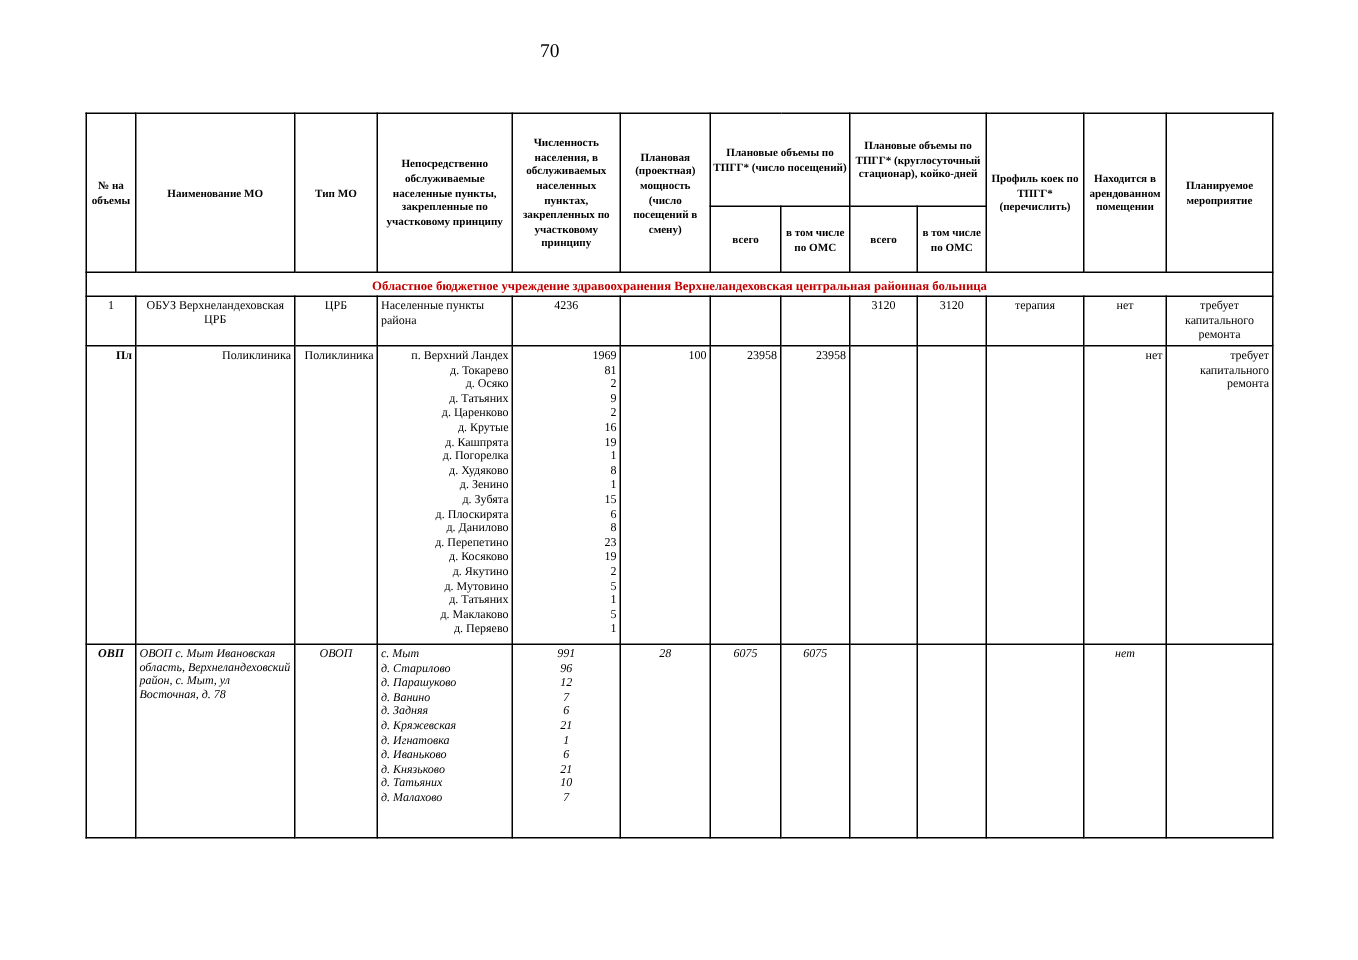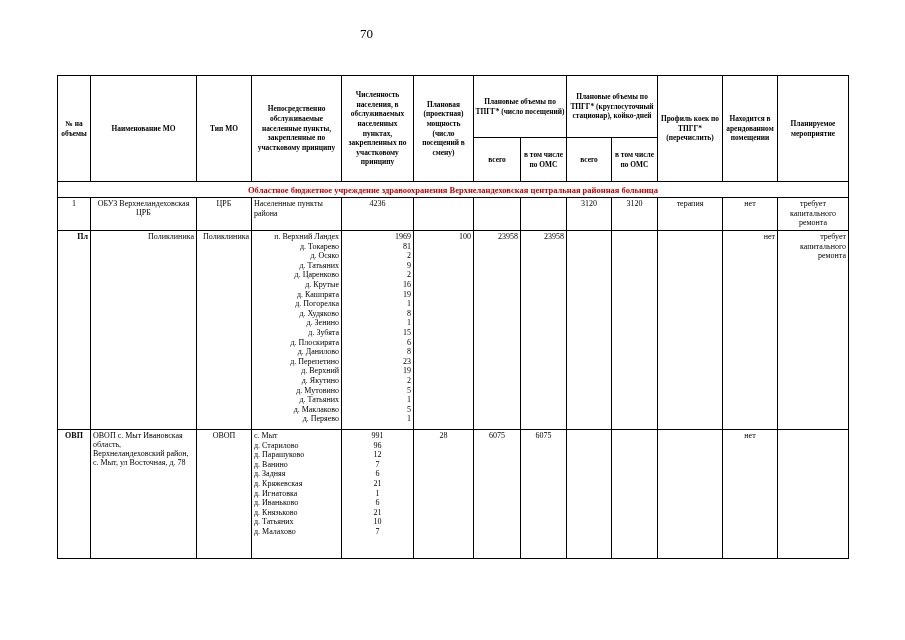--- a/index.html
+++ b/index.html
@@ -33,21 +33,21 @@
     font-weight:bold;text-align:center;font-size:8.5px;
     padding:1px 2px;vertical-align:middle;height:13px;
   }
   .cell-center{text-align:center;}
   .cell-left{text-align:left;padding-left:4px;}
   .bold{font-weight:bold;}
   .line{line-height:9.6px;white-space:nowrap;}
   .wrapped{line-height:9.6px;}
   tr.r0 td{height:30px;}
   tr.r1 td{height:196px;text-align:right;}
-  tr.r2 td{height:126px;}
+  tr.r2 td{height:126px;font-style:italic;}
 </style>
 </head>
 <body>
 
 <div class="page-number">70</div>
 
 <table class="mo-table">
   <colgroup>
     <col style="width:33px">
       <col style="width:106px">
@@ -119,21 +119,21 @@
           <div class="line">д. Царенково</div>
           <div class="line">д. Крутые</div>
           <div class="line">д. Кашпрята</div>
           <div class="line">д. Погорелка</div>
           <div class="line">д. Худяково</div>
           <div class="line">д. Зенино</div>
           <div class="line">д. Зубята</div>
           <div class="line">д. Плоскирята</div>
           <div class="line">д. Данилово</div>
           <div class="line">д. Перепетино</div>
-          <div class="line">д. Верхний</div>
+          <div class="line">д. Косяково</div>
           <div class="line">д. Якутино</div>
           <div class="line">д. Мутовино</div>
           <div class="line">д. Татьяних</div>
           <div class="line">д. Маклаково</div>
           <div class="line">д. Перяево</div>
         </td>
         <td class="cell-center">
           <div class="line">1969</div>
           <div class="line">81</div>
           <div class="line">2</div>

